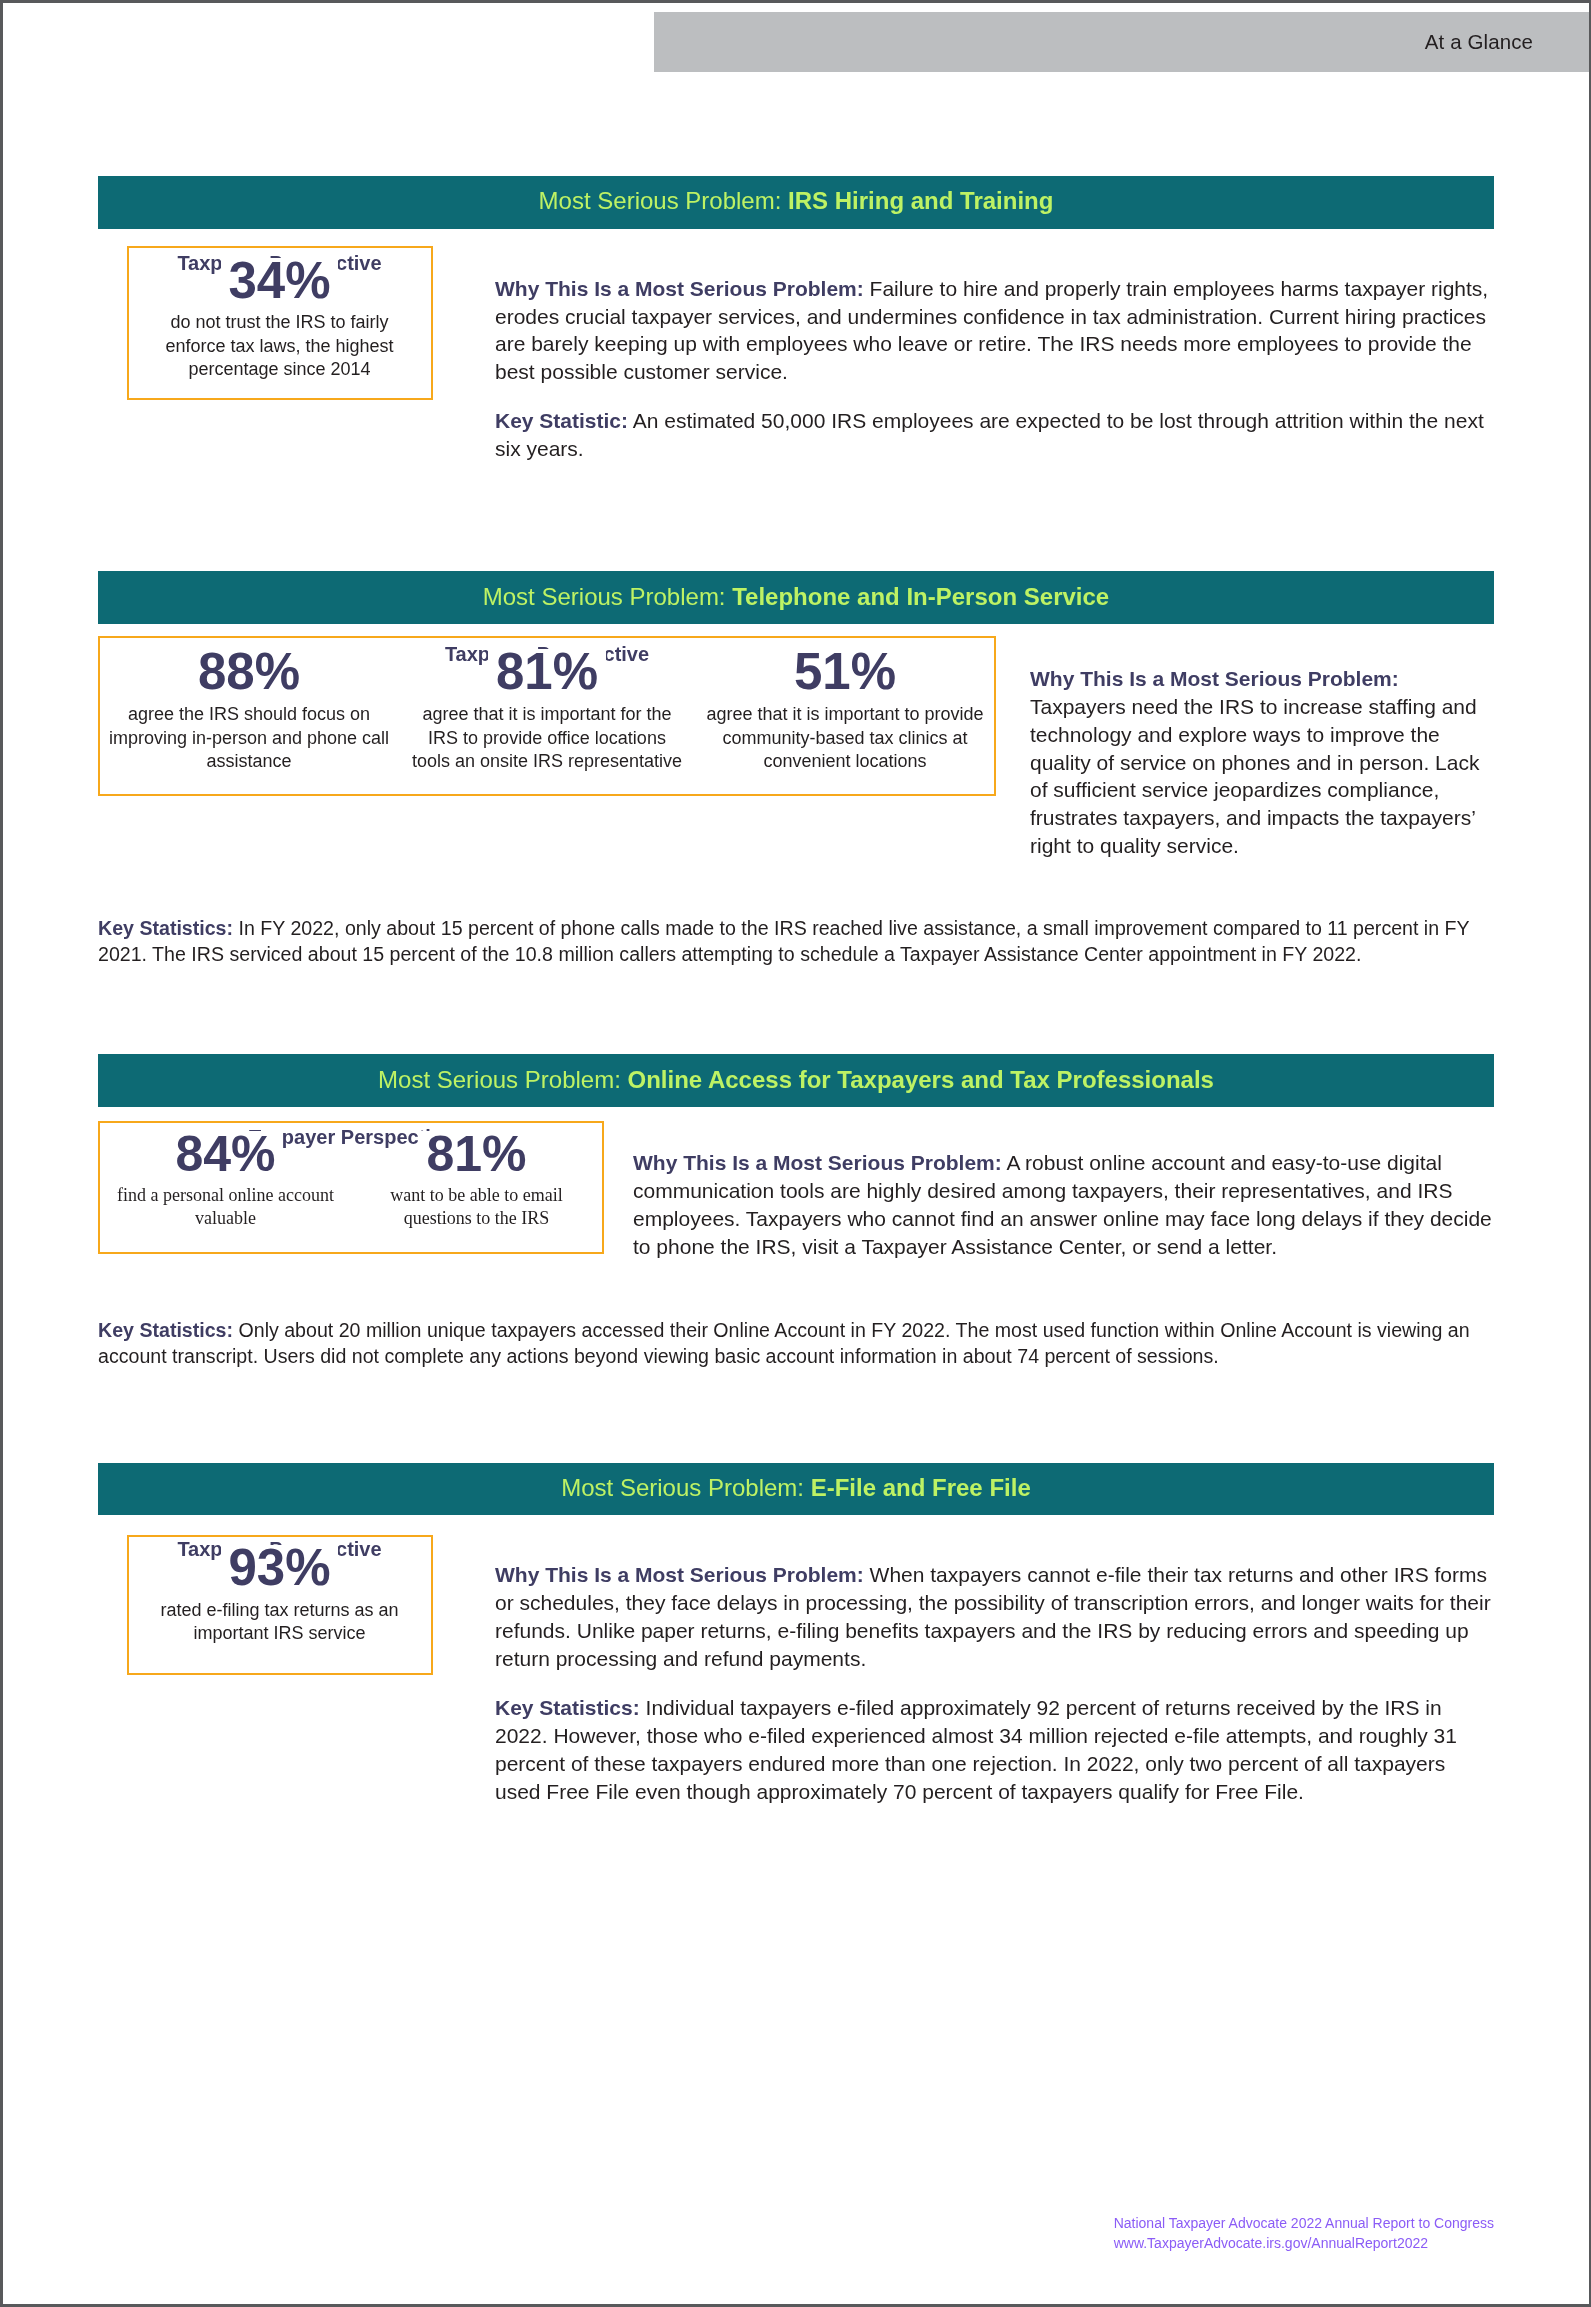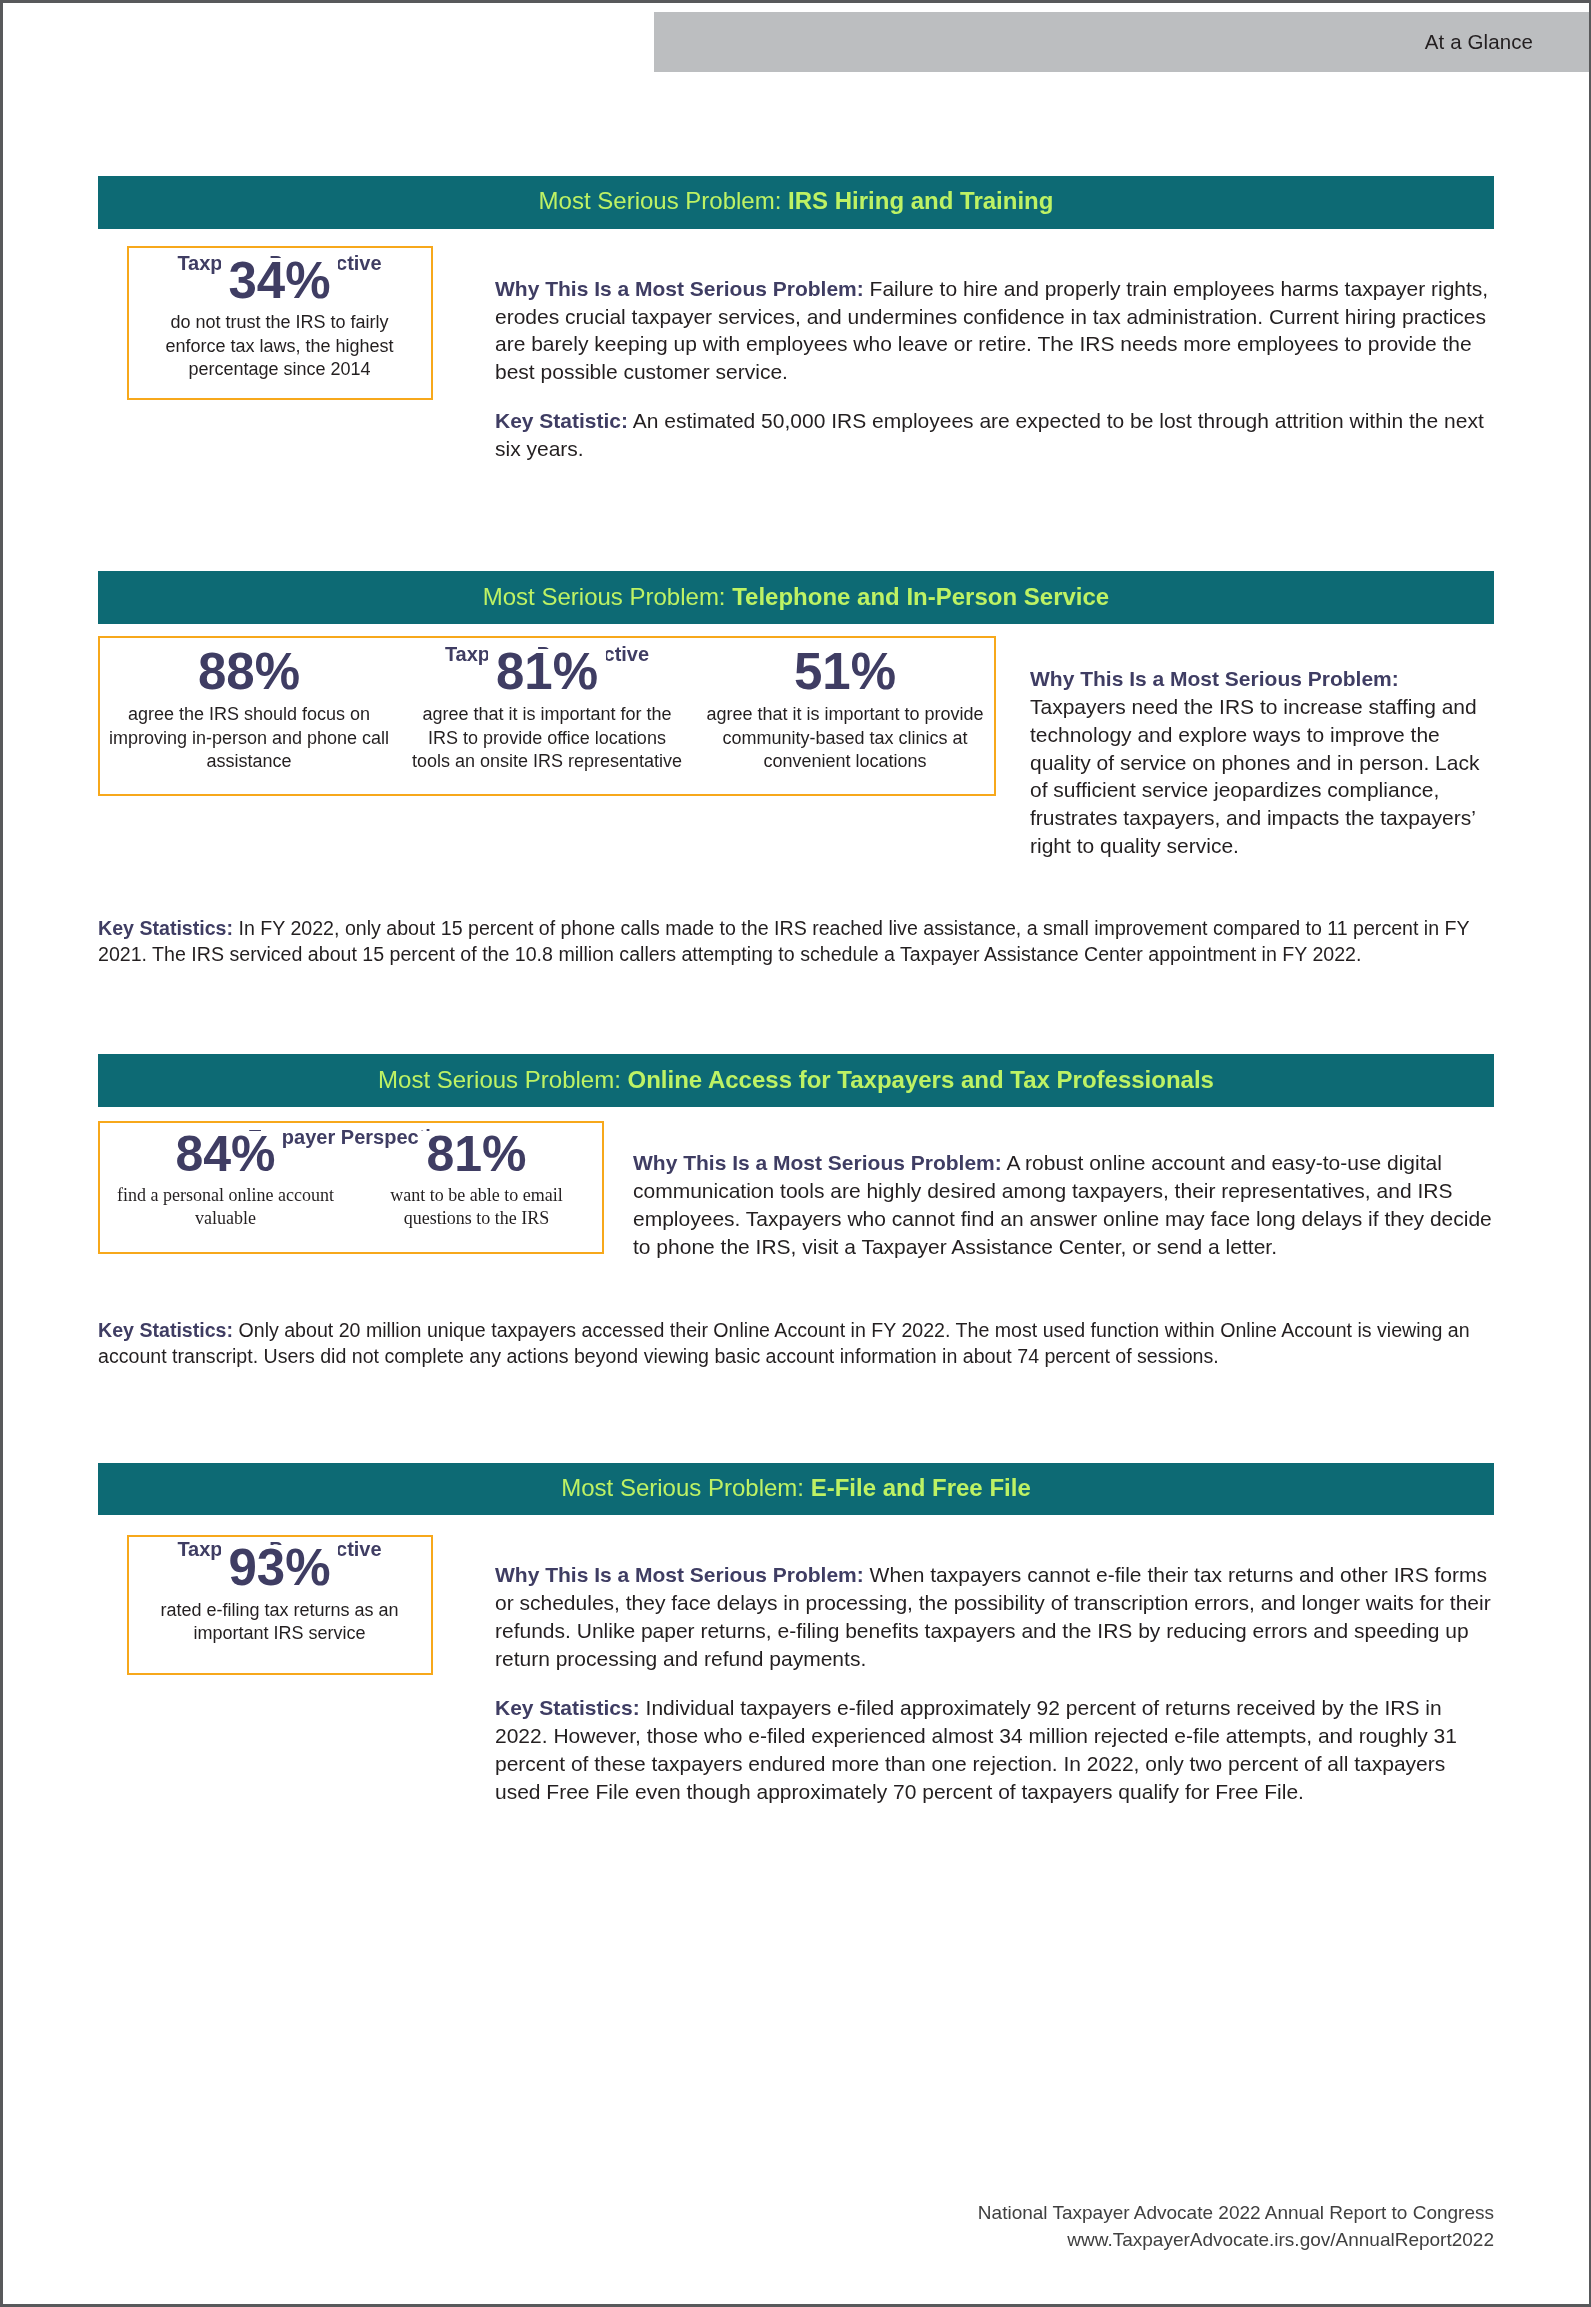--- a/index.html
+++ b/index.html
@@ -135,23 +135,23 @@
     line-height: 1.33;
     color: #231f20;
     font-family: "Liberation Sans", sans-serif;
   }
 
   
   .footer {
     position: absolute;
     right: 95px;
     bottom: 50px;
-    text-align: right;
-    color: #404040;
-    font-size: 19px;
+    text-align: left;
+    color: #8b5cf6;
+    font-size: 14px;
     line-height: 1.42;
     font-family: "Liberation Sans", sans-serif;
   }
 
   
   #sec1 { margin-top: 113px; }
   #sec1 .sec-body { margin-top: 23px; }
   #sec1 .left { width: 363px; flex: 0 0 363px; }
   #sec1 .right { flex: 1 1 auto; padding-left: 34px; padding-top: 1.9px; }
   #sec1 .statbox { margin: -29px auto 16px auto; width: 306px; padding: 43px 13.4px 17px 13.4px; }

